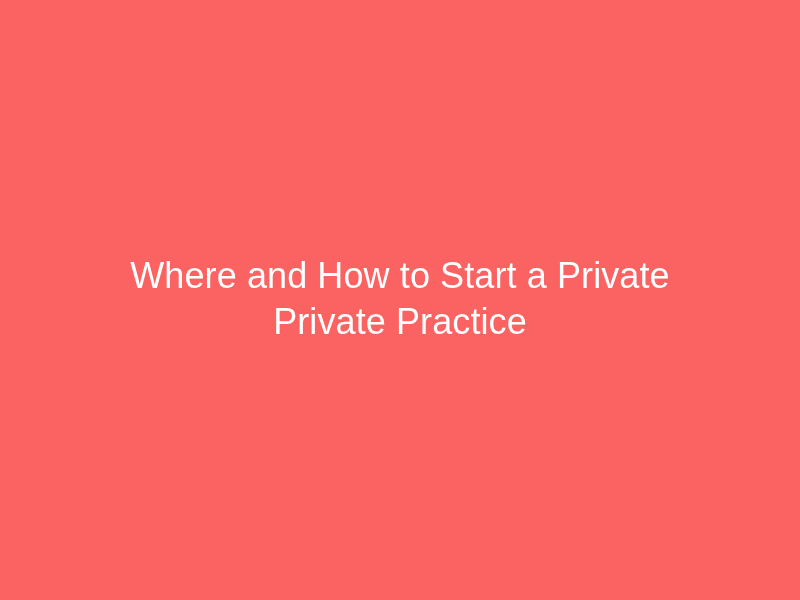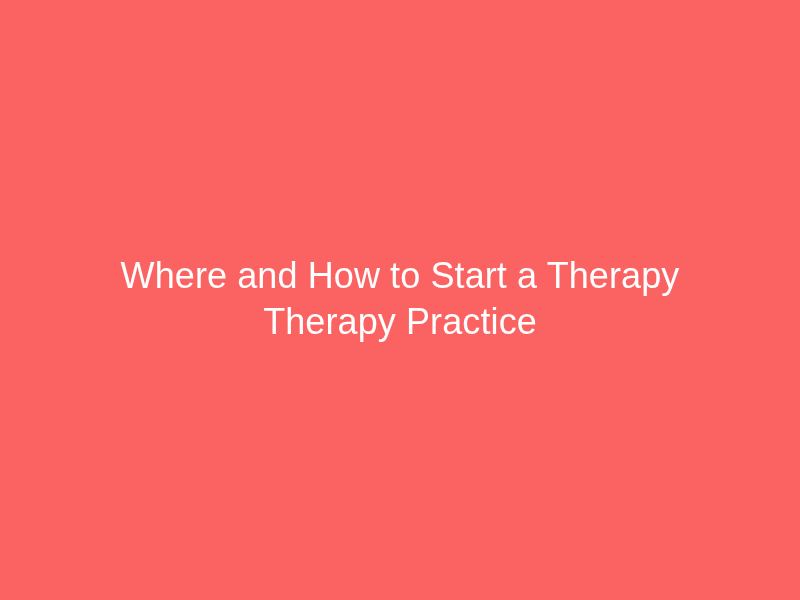--- a/index.html
+++ b/index.html
@@ -44,15 +44,15 @@
     letter-spacing: 0.1px;
     text-align: center;
     word-wrap: break-word;
   }
 </style>
 </head>
 <body style="background-color: rgb(251, 99, 99);">
 
 <div class="banner" style="background-color: rgb(251, 99, 99);">
   <div class="title-block">
-    <h1 class="banner-title" style="color: rgb(255, 255, 255);">Where and How to Start a Therapy Therapy Practice</h1>
+    <h1 class="banner-title" style="color: rgb(255, 255, 255);">Where and How to Start a Private Private Practice</h1>
   </div>
 </div>
 
 </body></html>

